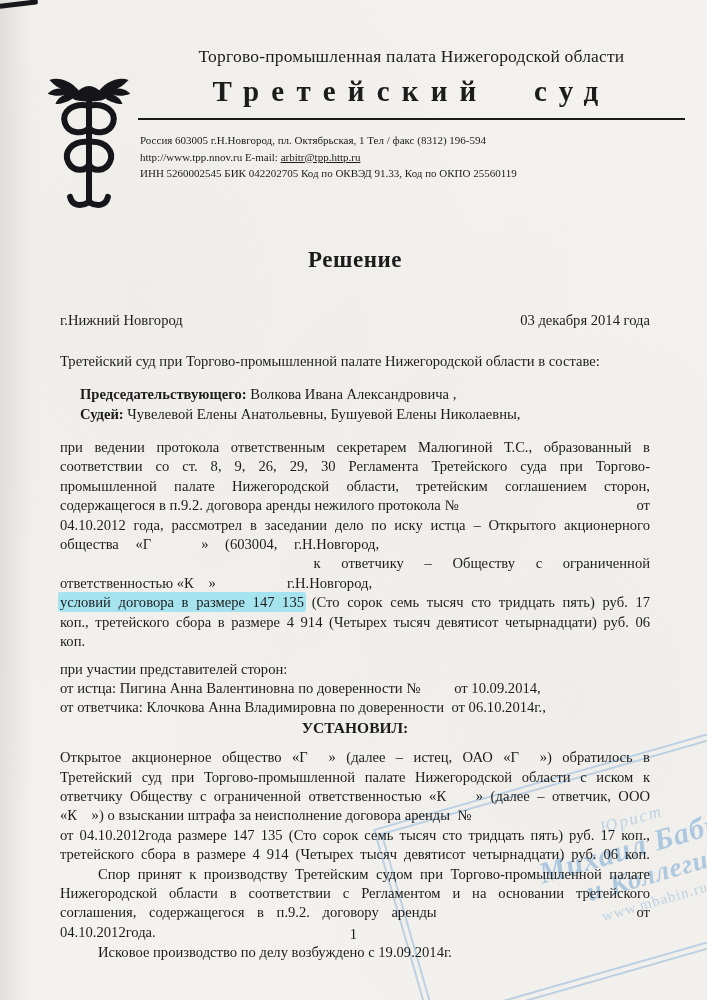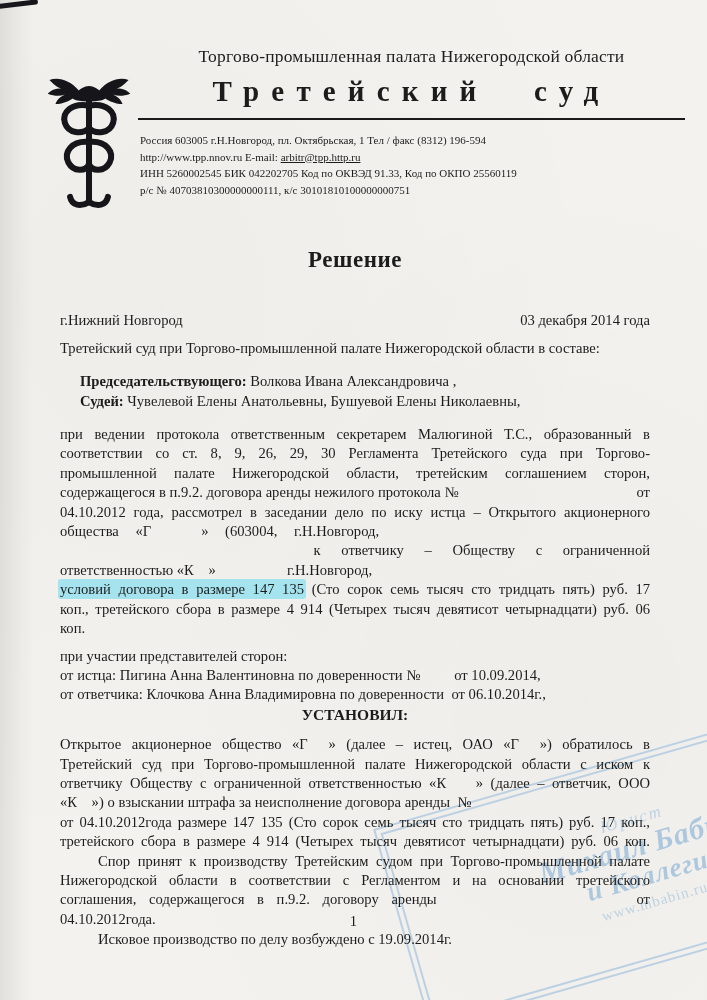--- a/index.html
+++ b/index.html
@@ -50,21 +50,21 @@
     letter-spacing:0.42em; word-spacing:0.9em;
     padding:8px 0 10px 0; border-bottom:2px solid #1a1a1a;
   }
   .address { padding:12px 0 0 2px; font-size:11px; line-height:16.5px; }
   .email { text-decoration:underline; }
 
   
   .doc-body { padding:0 57px 0 60px; font-size:14.6px; line-height:19.4px; }
   .doc-title { text-align:center; font-weight:bold; font-size:23px; margin-top:30px; letter-spacing:0.5px; }
   .place-date { display:flex; justify-content:space-between; margin-top:42px; }
-  .intro { margin-top:8px; }
+  .intro { margin-top:21px; }
   .panel { margin-top:14px; }
   b.lbl { font-weight:bold;margin-left:20px; }
 
   .para { margin-top:14px; }
   .jl   { text-align:justify; text-align-last:justify; }
   .split{ display:flex; justify-content:space-between; }
   .rline{ text-align:right; }
   .lline{ text-align:left; }
   .ws13 { word-spacing:13px; }
   .ws17 { word-spacing:17px; }
@@ -120,21 +120,20 @@
           </svg>
         </span>
       </div>
       <div class="header-main">
         <div class="org-name">Торгово-промышленная палата Нижегородской области</div>
         <div class="court-name">Третейский суд</div>
         <div class="address">
           <div>Россия 603005 г.Н.Новгород, пл. Октябрьская, 1 Тел / факс (8312) 196-594</div>
           <div><span>http://www.tpp.nnov.ru E-mail: </span><span class="email">arbitr@tpp.http.ru</span></div>
           <div>ИНН 5260002545 БИК 042202705 Код по ОКВЭД 91.33, Код по ОКПО 25560119</div>
-          <div>р/с № 40703810300000000111, к/с 30101810100000000751</div>
         </div>
       </div>
     </div>
 
     <div class="doc-body">
 
       <div class="doc-title">Решение</div>
 
       <div class="place-date">
         <span>г.Нижний Новгород</span>

